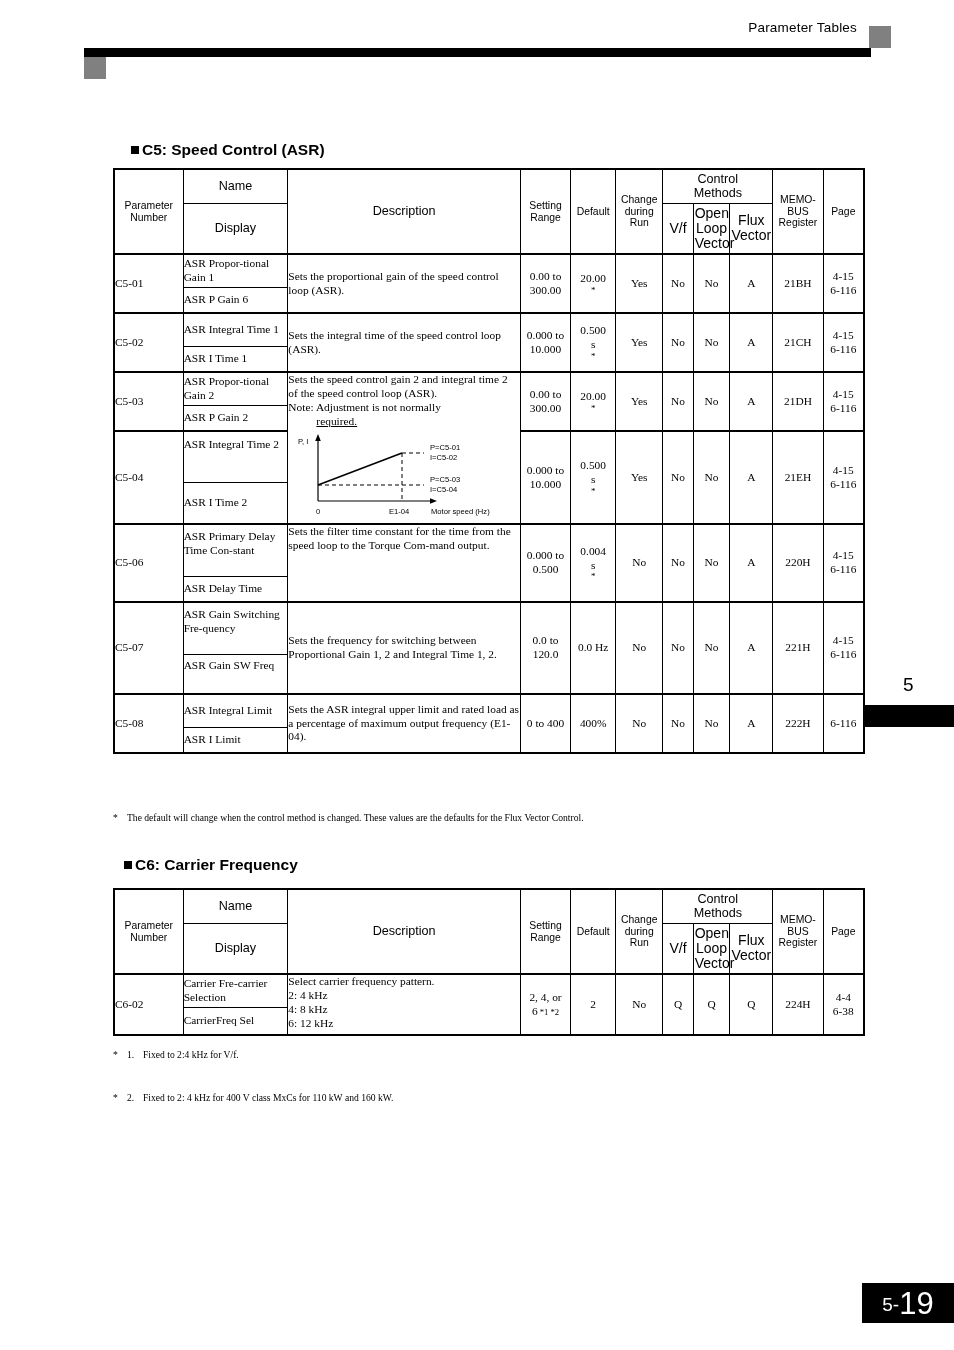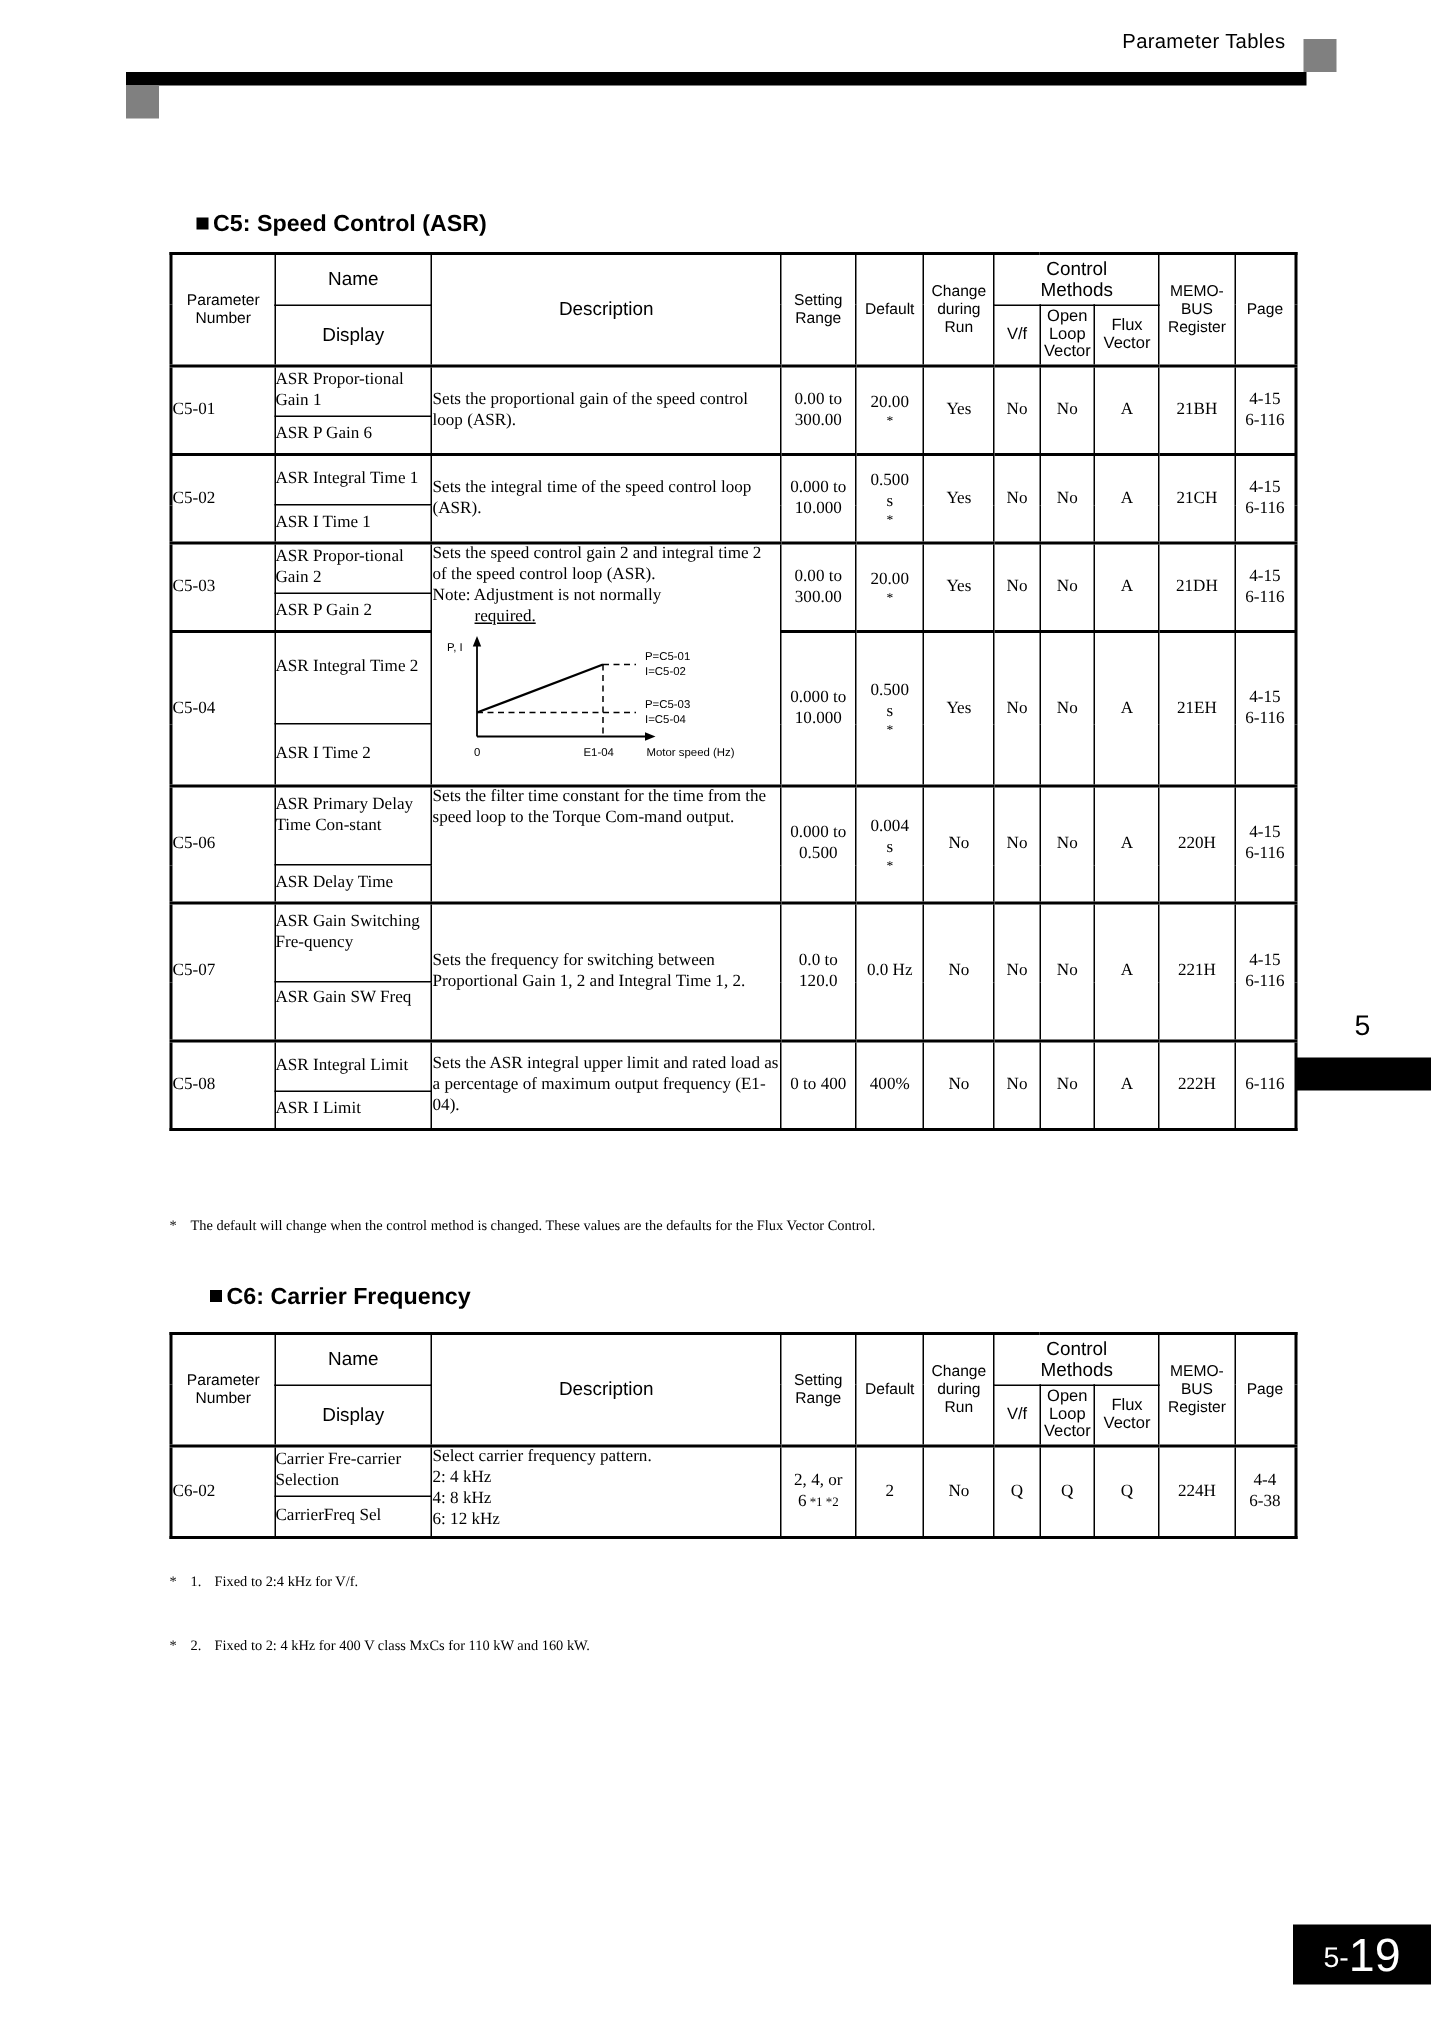--- a/index.html
+++ b/index.html
@@ -51,21 +51,21 @@
   
   .ptable thead td {
     font-family:"Liberation Sans", sans-serif;
     font-size:10.4px;
     text-align:center;
     line-height:1.14;
     padding:2px 1px;
   }
   .ptable thead td.big { font-size:12.6px; }
   .ptable thead td.cm  { font-size:12.6px; }
-  .ptable thead td.sub { font-size:11px; line-height:1.08; }
+  .ptable thead td.sub { font-size:14px; line-height:1.08; }
 
   
   .ptable tbody td { font-family:"Liberation Serif", serif; font-size:11.4px; line-height:1.22; }
   .c-param { text-align:left; }
   .c-name  { padding:3px 4px 3px 6px; }
   .c-desc  { padding:4px 6px 3px 7px; }
   .c-num   { text-align:center; padding:2px 2px; line-height:1.2; }
   .c-ctr   { text-align:center; }
 
   .star { font-size:9px; line-height:1; display:block; }
@@ -286,21 +286,21 @@
         <span>4-15</span><br>
         <span>6-116</span>
       </td>
     </tr>
     <tr>
       <td class="c-name" style="height:24px">ASR P Gain 2</td>
     </tr>
 
     <tr class="rowtop-thick">
       <td class="c-param" rowspan="2">C5-04</td>
-      <td class="c-name" style="height:44px; vertical-align:top; padding-top:16px">ASR Integral Time 2</td>
+      <td class="c-name" style="height:44px; vertical-align:top; padding-top:6px">ASR Integral Time 2</td>
       <td class="c-num" rowspan="2">
         <span>0.000 to</span><br>
         <span>10.000</span>
       </td>
       <td class="c-num" rowspan="2">
         <span>0.500</span><br>
         <span>s</span>
         <span class="star">*</span>
       </td>
       <td class="c-ctr" rowspan="2">Yes</td>
@@ -388,21 +388,21 @@
       <td class="c-name" style="height:24px">ASR I Limit</td>
     </tr>
   </tbody>
 </table>
 
 <div class="fnote" style="left:113px; top:811px; width:740px;">
   <span class="mk">*</span>
   <span class="bodytxt">The default will change when the control method is changed. These values are the defaults for the Flux Vector Control.</span>
 </div>
 
-<div class="sec-head" style="left:140px; top:856px;">
+<div class="sec-head" style="left:124px; top:856px;">
   <span class="bullet"></span><span>C6: Carrier Frequency</span>
 </div>
 
 <table class="ptable outer" style="left:113px; top:888px; width:752px;">
   <colgroup>
     <col style="width:66px">
       <col style="width:100px">
       <col style="width:222px">
     <col style="width:48px">
       <col style="width:43px">

